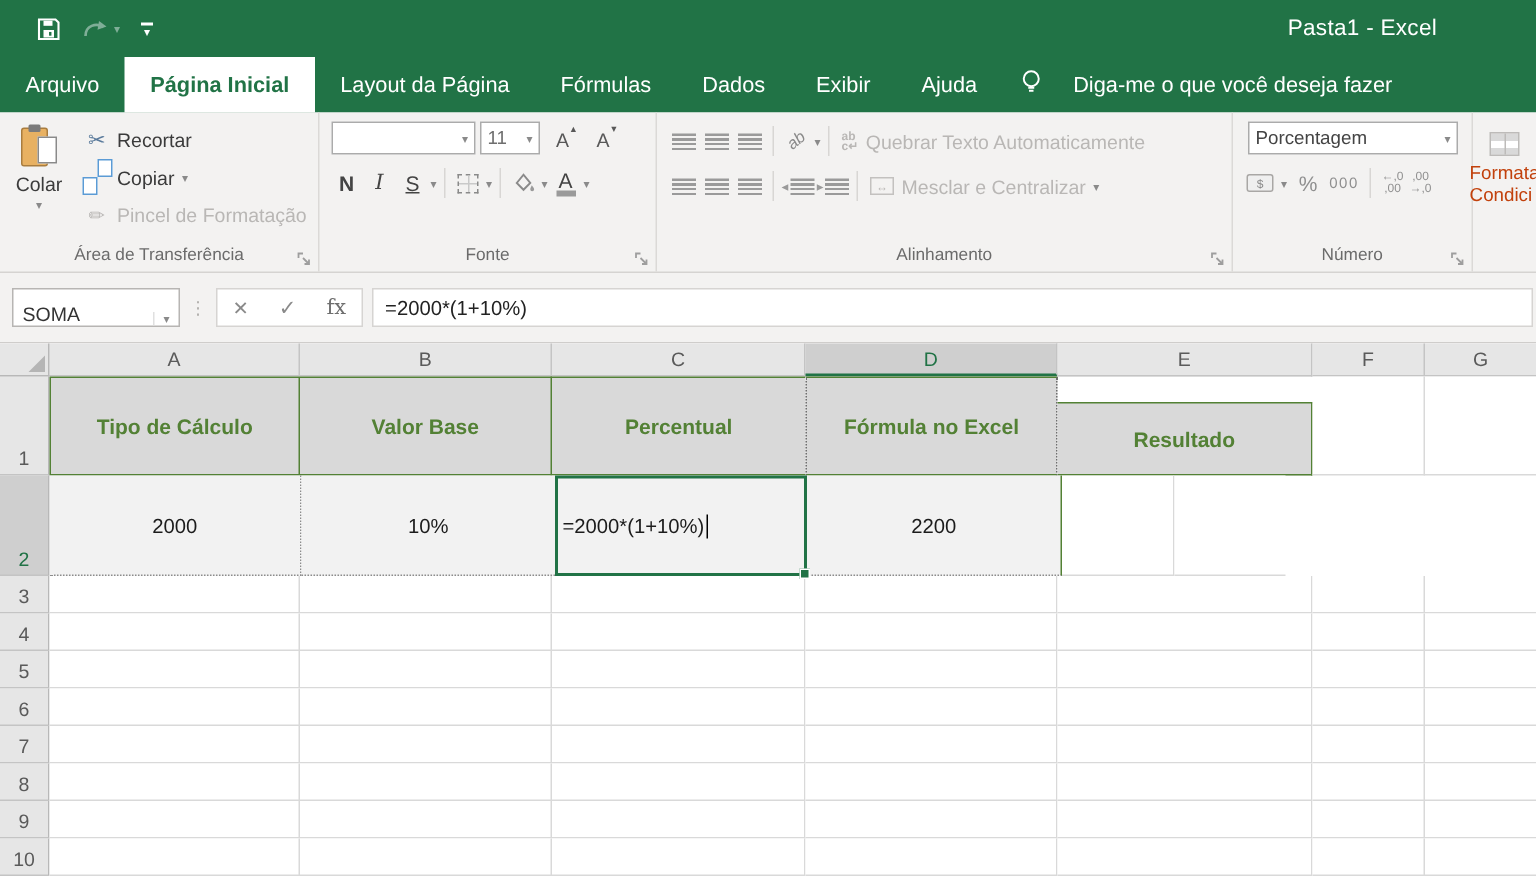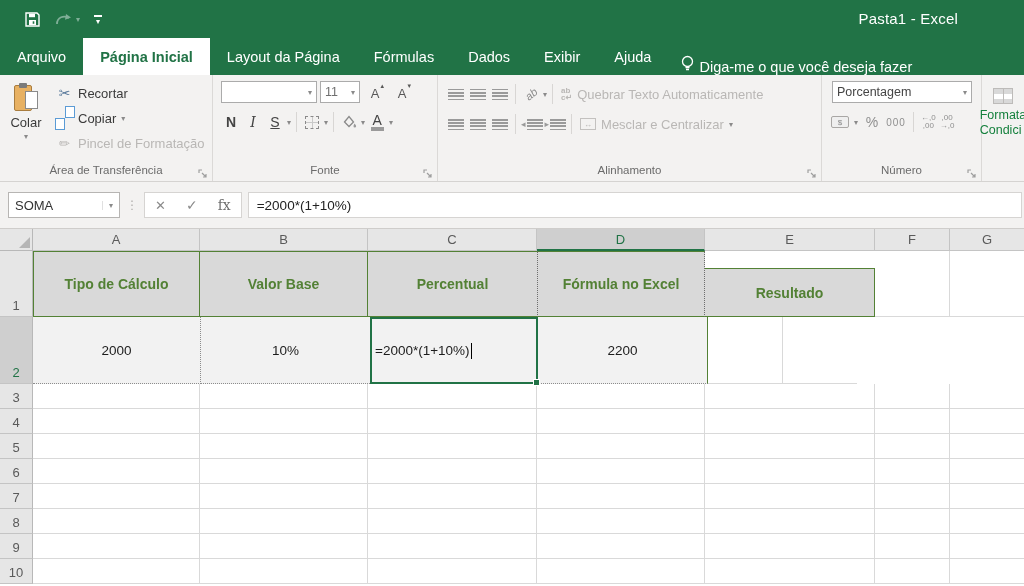--- a/index.html
+++ b/index.html
@@ -18,21 +18,21 @@
   .qat-caret { color:#7fae97; font-size:8px; }
   .qat-custom { display:flex; flex-direction:column; align-items:center; color:#fff; line-height:5px; }
   .qat-custom .bar { width:8px; height:2px; background:#fff; margin-bottom:2px; }
   .qat-custom .chev { font-size:8px; color:#fff; }
   .win-title { position:absolute; top:10px; right:66px; color:#fff; font-size:15px; letter-spacing:.2px; }
 
   
   .tabbar { position:absolute; top:38px; left:0; width:1024px; height:37px; background:#217346; display:flex; align-items:stretch; }
   .tab { display:flex; align-items:center; padding:0 17px; color:#fff; font-size:14.5px; cursor:default; }
   .tab.active { background:#fff; color:#217346; font-weight:bold; }
-  .tellme { display:flex; align-items:flex-end; gap:4px; color:#fff; font-size:14.5px; padding:0 12px; }
+  .tellme { display:flex; align-items:center; gap:20px; color:#fff; font-size:14.5px; padding:0 12px; }
 
   
   .ribbon { position:absolute; top:75px; left:0; width:1024px; height:107px; background:#f3f2f1; border-bottom:1px solid #d5d3d1; display:flex; }
   .rgroup { position:relative; height:100%; border-right:1px solid #dbd9d7; display:flex; flex-direction:column; }
   .rgroup-body { flex:1; padding-top:5px; }
   .rgroup-label { height:19px; text-align:center; font-size:11.5px; color:#6b6b6b; line-height:17px; position:relative; }
   .launcher { position:absolute; right:4px; bottom:4px; width:10px; height:10px; opacity:.8; }
 
   .combo { background:#fff; border:1px solid #ababab; height:22px; display:flex; align-items:center; font-size:12.5px; color:#444; padding:0 4px; position:relative; }
   .combo .caret { margin-left:auto; color:#8a8a8a; font-size:8px; }
@@ -92,28 +92,28 @@
   .num-row1 { padding:1px 10px 0 10px; }
   .num-combo { width:140px; }
   .num-row2 { display:flex; align-items:center; gap:4px; padding:8px 4px 0 8px; }
   .money-ic { width:18px; height:12px; border:1px solid #a9a7a5; border-radius:2px; background:#efefef; display:flex; align-items:center; justify-content:center; font-size:8px; color:#8a8a8a; }
   .numglyph { font-size:14px; color:#8f8f8f; }
   .thousand { font-size:10px; color:#8f8f8f; letter-spacing:1px; }
   .decbtn { display:flex; flex-direction:column; font-size:8px; line-height:8px; color:#8f8f8f; align-items:center; }
 
   
   .g-styles { width:42px; border-right:none; }
-  .styles-btn { display:flex; flex-direction:column; align-items:center; padding-top:8px; gap:4px; font-size:12.5px; color:#15803d; line-height:15px; }
+  .styles-btn { display:flex; flex-direction:column; align-items:center; padding-top:8px; gap:4px; font-size:12.5px; color:#c2410c; line-height:15px; }
   .cf-ic { width:20px; height:16px; border:1px solid #bdbbb9; background:
       linear-gradient(to bottom,#d9d9d9 0 5px,#fff 5px 10px,#d9d9d9 10px 16px); position:relative; }
   .cf-ic::before { content:""; position:absolute; left:50%; top:0; width:1px; height:100%; background:#bdbbb9; }
 
   
   .fbar { position:absolute; top:182px; left:0; width:1024px; height:47px; background:#f3f2f1; border-bottom:1px solid #cfcdcb; display:flex; align-items:center; padding:0 2px 0 8px; gap:6px; }
-  .namebox { width:112px; height:26px; background:#fff; border:1px solid #b7b5b3; display:flex; align-items:center; font-size:13px; color:#333; padding:0 6px; }
+  .namebox { width:112px; height:26px; background:#fff; border:1px solid #b7b5b3; display:flex; align-items:flex-end; font-size:13px; color:#333; padding:0 6px; }
   .namebox .nb-caret { margin-left:auto; border-left:1px solid #e0e0e0; padding-left:6px; color:#8a8a8a; font-size:8px; }
   .fdots { color:#b0aeac; font-size:12px; letter-spacing:0; }
   .fbtns { height:26px; background:#fff; border:1px solid #d6d4d2; display:flex; align-items:center; padding:0 10px; gap:20px; }
   .fbtn-x { color:#8a8a8a; font-size:13px; }
   .fbtn-check { color:#8a8a8a; font-size:14px; }
   .fbtn-fx { font-family:"DejaVu Serif", serif; color:#6f6f6f; font-size:14px; }
   .finput { flex:1; height:26px; background:#fff; border:1px solid #d6d4d2; display:flex; align-items:center; font-size:13.5px; color:#222; padding:0 8px; }
 
   
   .sheet { position:absolute; top:229px; left:0; width:1024px; height:357px; background:#fff; }

